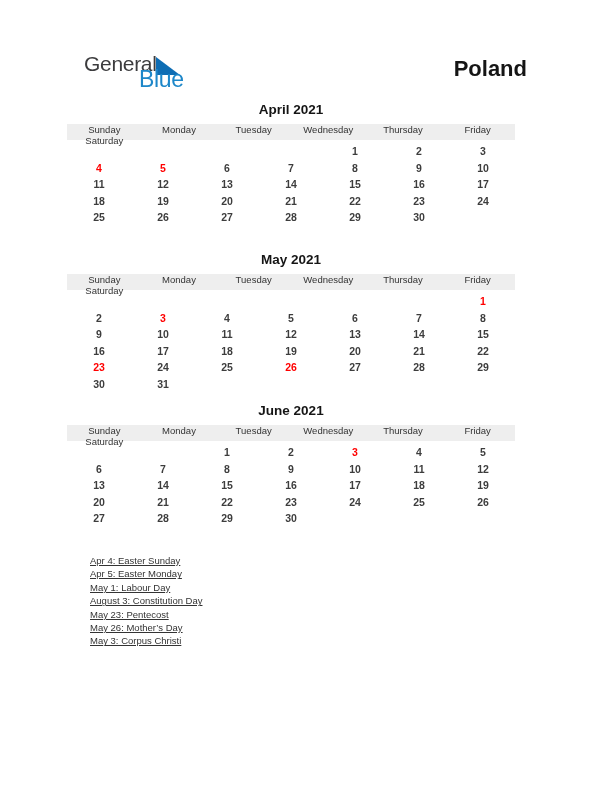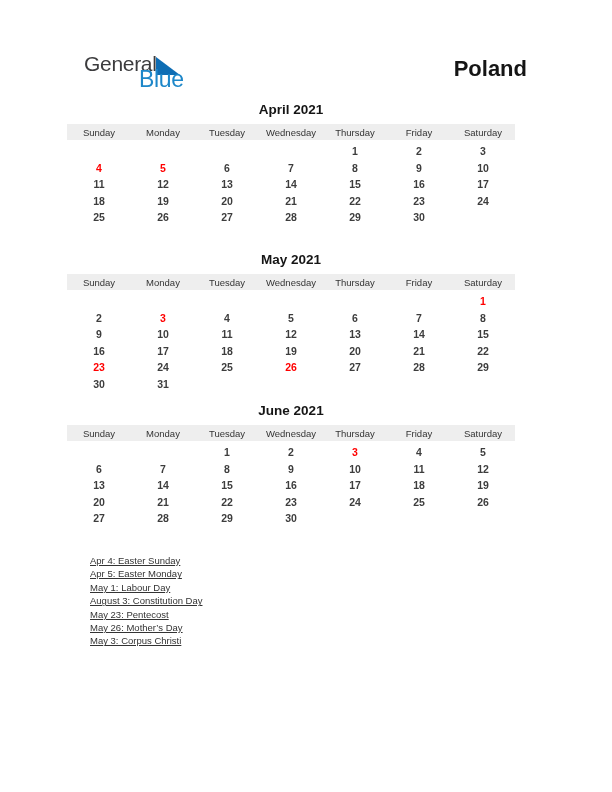--- a/index.html
+++ b/index.html
@@ -47,21 +47,21 @@
   .month{position:absolute;left:67px;width:448px;}
   #month-0{top:100px;}
   #month-1{top:250px;}
   #month-2{top:401px;}
   .month-title{
     height:22px;text-align:center;
     font-size:13.5px;line-height:20px;font-weight:700;color:#151515;
   }
   .weekday-row{
     margin-top:2px;height:16px;
-    display:grid;grid-template-columns:repeat(7,1fr);
+    display:grid;grid-template-columns:repeat(6,1fr);
     align-items:center;background:var(--band);
   }
   .wd{text-align:center;font-size:9.5px;color:#333333;}
   .date-grid{
     display:grid;grid-template-columns:repeat(7,1fr);
     padding-top:3px;
   }
   .day{
     height:16.5px;line-height:16.5px;text-align:center;
     font-size:10.5px;font-weight:700;color:var(--ink);

